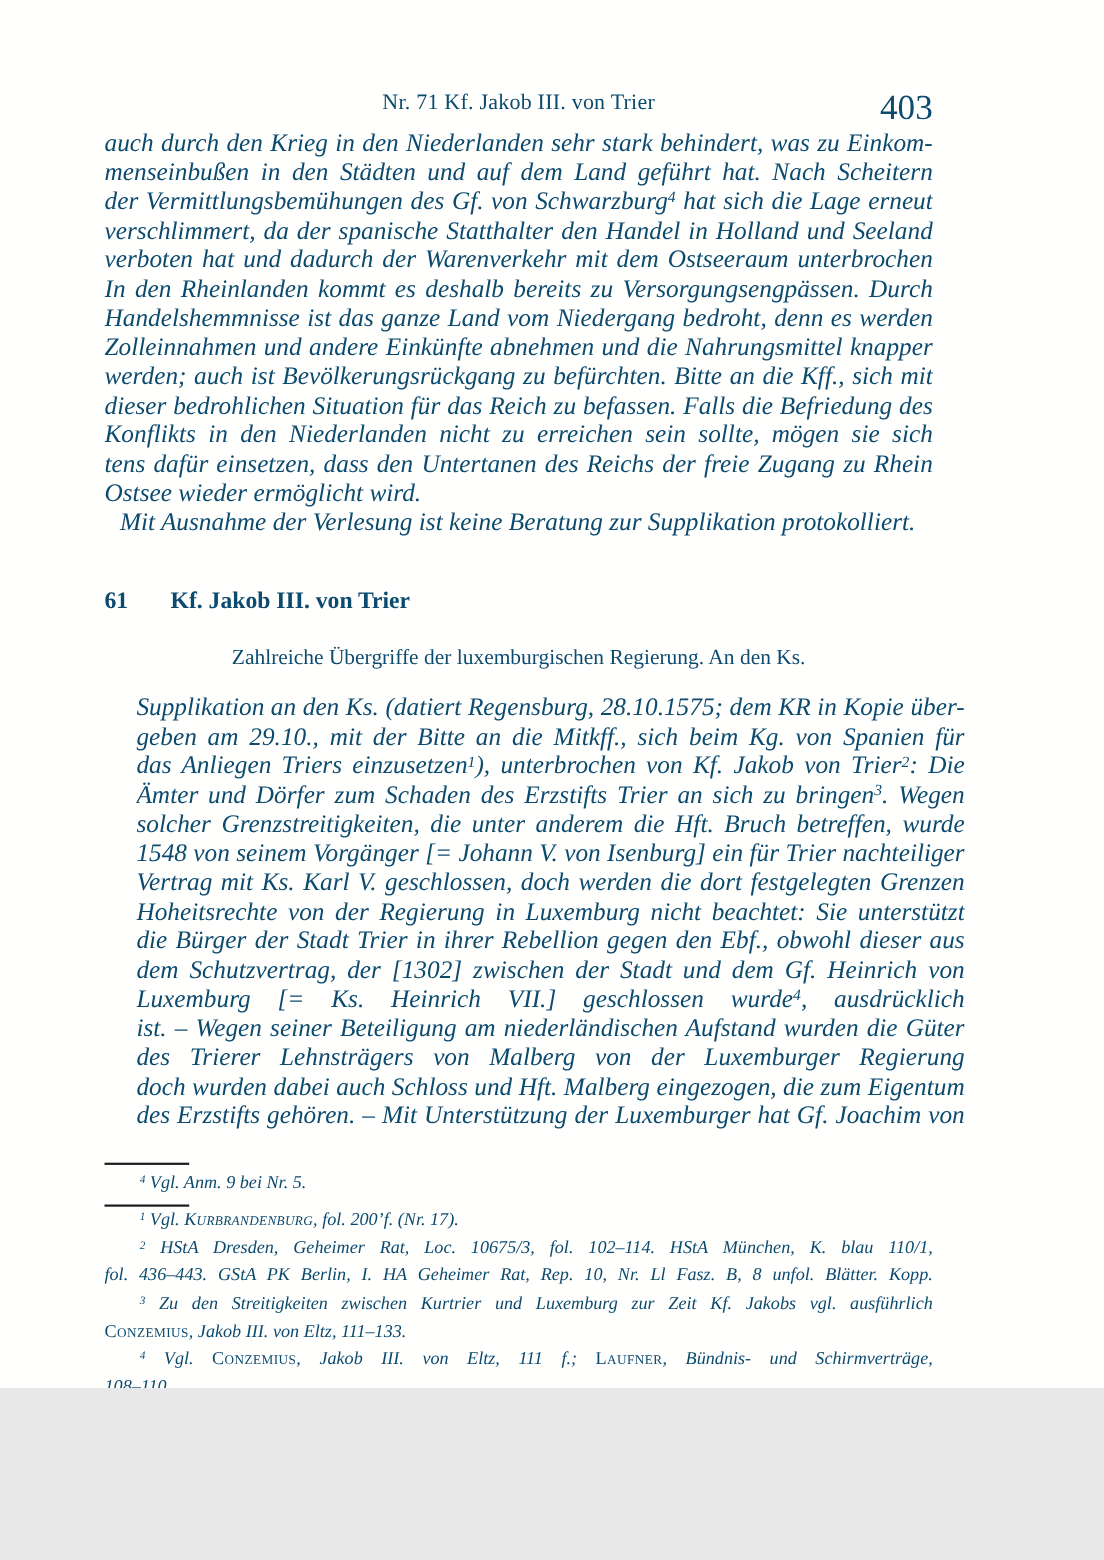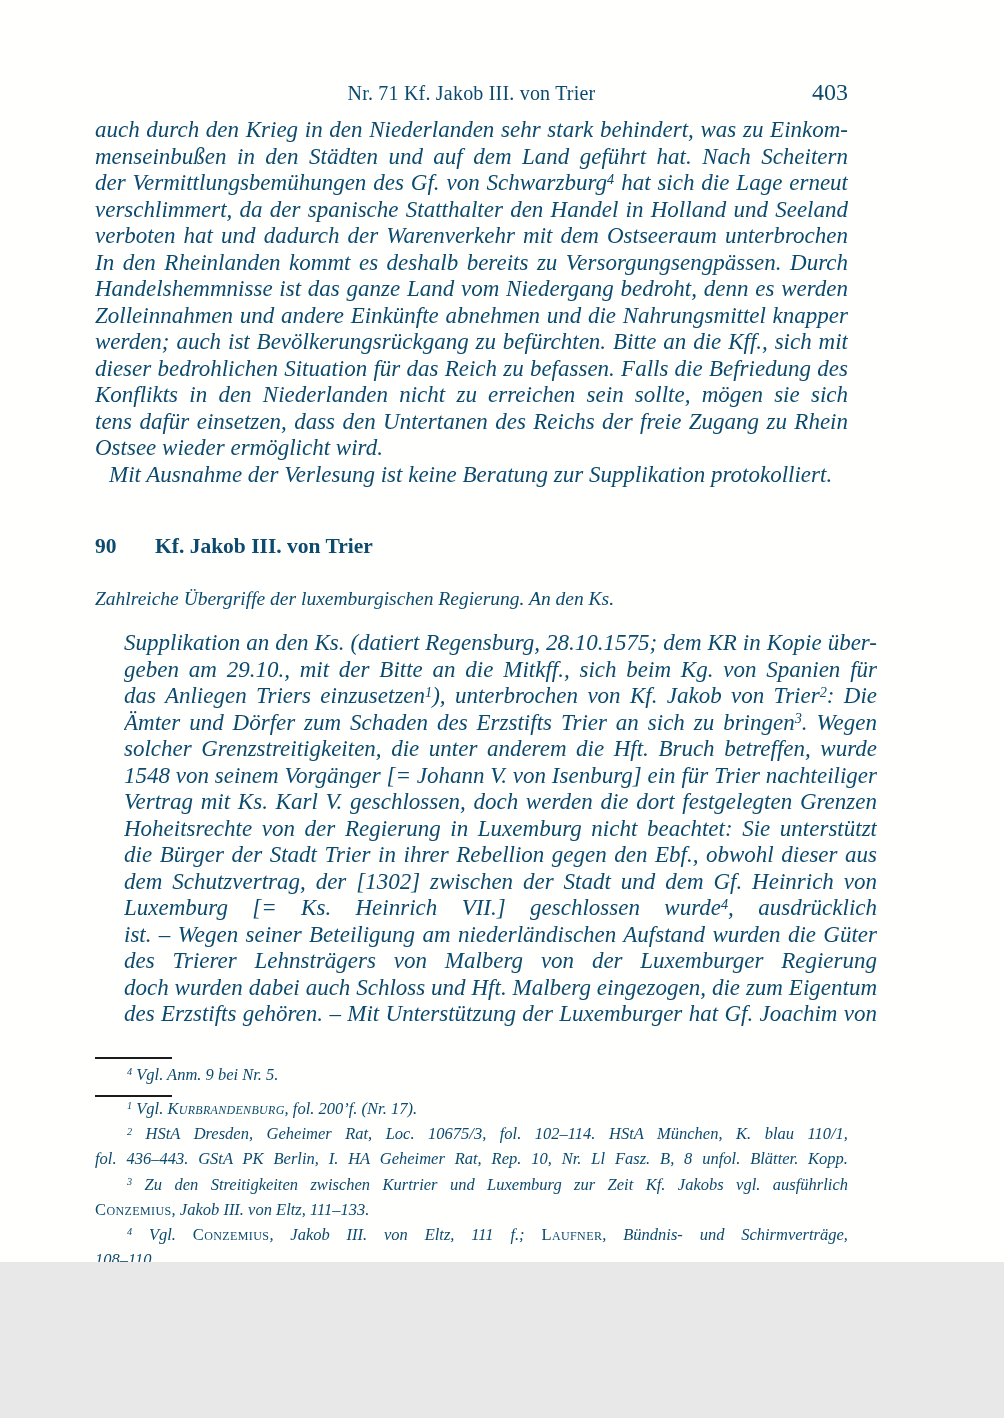--- a/index.html
+++ b/index.html
@@ -26,21 +26,21 @@
     position: absolute;
     left: 0; right: 0;
     text-align: center;
     font-size: 20px;
     letter-spacing: 0.2px;
   }
   .rh-page {
     position: absolute;
     right: 0;
     top: -3px;
-    font-size: 24px;
+    font-size: 32px;
   }
 
   
   .line { white-space: normal; overflow: hidden; }
   .line.j { text-align: justify; text-align-last: justify; }
 
   
   .body-text {
     position: absolute;
     left: 95px;
@@ -64,22 +64,21 @@
     line-height: 26px;
   }
   .sec-num { display: inline-block; width: 60px; }
 
   
   .subtitle {
     position: absolute;
     left: 95px;
     width: 753px;
     top: 586px;
-    text-align: left;
-    font-style: italic;
+    text-align: center;
     font-size: 19.5px;
     line-height: 26px;
   }
 
   
   .fn-rule {
     position: absolute;
     left: 95px;
     width: 77px;
     border-top: 2px solid #1b1b1b;
@@ -132,21 +131,21 @@
       <div class="line j"><span>Zolleinnahmen und andere Einkünfte abnehmen und die Nahrungsmittel knapper</span></div>
       <div class="line j"><span>werden; auch ist Bevölkerungsrückgang zu befürchten. Bitte an die Kff., sich mit</span></div>
       <div class="line j"><span>dieser bedrohlichen Situation für das Reich zu befassen. Falls die Befriedung des</span></div>
       <div class="line j"><span>Konflikts in den Niederlanden nicht zu erreichen sein sollte, mögen sie sich wenigs-</span></div>
       <div class="line j"><span>tens dafür einsetzen, dass den Untertanen des Reichs der freie Zugang zu Rhein und</span></div>
       <div class="line"><span>Ostsee wieder ermöglicht wird.</span></div>
       <div class="line ind"><span>Mit Ausnahme der Verlesung ist keine Beratung zur Supplikation protokolliert.</span></div>
     </section>
 
   <h2 class="section-heading">
-    <span class="sec-num">90</span><span class="sec-title">Kf. Jakob III. von Trier</span>
+    <span class="sec-num">61</span><span class="sec-title">Kf. Jakob III. von Trier</span>
   </h2>
 
   <div class="subtitle">Zahlreiche Übergriffe der luxemburgischen Regierung. An den Ks.</div>
 
   <section class="bodytxt body-text">
       <div class="line j"><span>Supplikation an den Ks. (datiert Regensburg, 28.10.1575; dem KR in Kopie über-</span></div>
       <div class="line j"><span>geben am 29.10., mit der Bitte an die Mitkff., sich beim Kg. von Spanien für</span></div>
       <div class="line j"><span>das Anliegen Triers einzusetzen</span><span class="sup">1</span><span>), unterbrochen von Kf. Jakob von Trier</span><span class="sup">2</span><span>: Die</span></div>
       <div class="line j"><span>Ämter und Dörfer zum Schaden des Erzstifts Trier an sich zu bringen</span><span class="sup">3</span><span>. Wegen</span></div>
       <div class="line j"><span>solcher Grenzstreitigkeiten, die unter anderem die Hft. Bruch betreffen, wurde</span></div>

